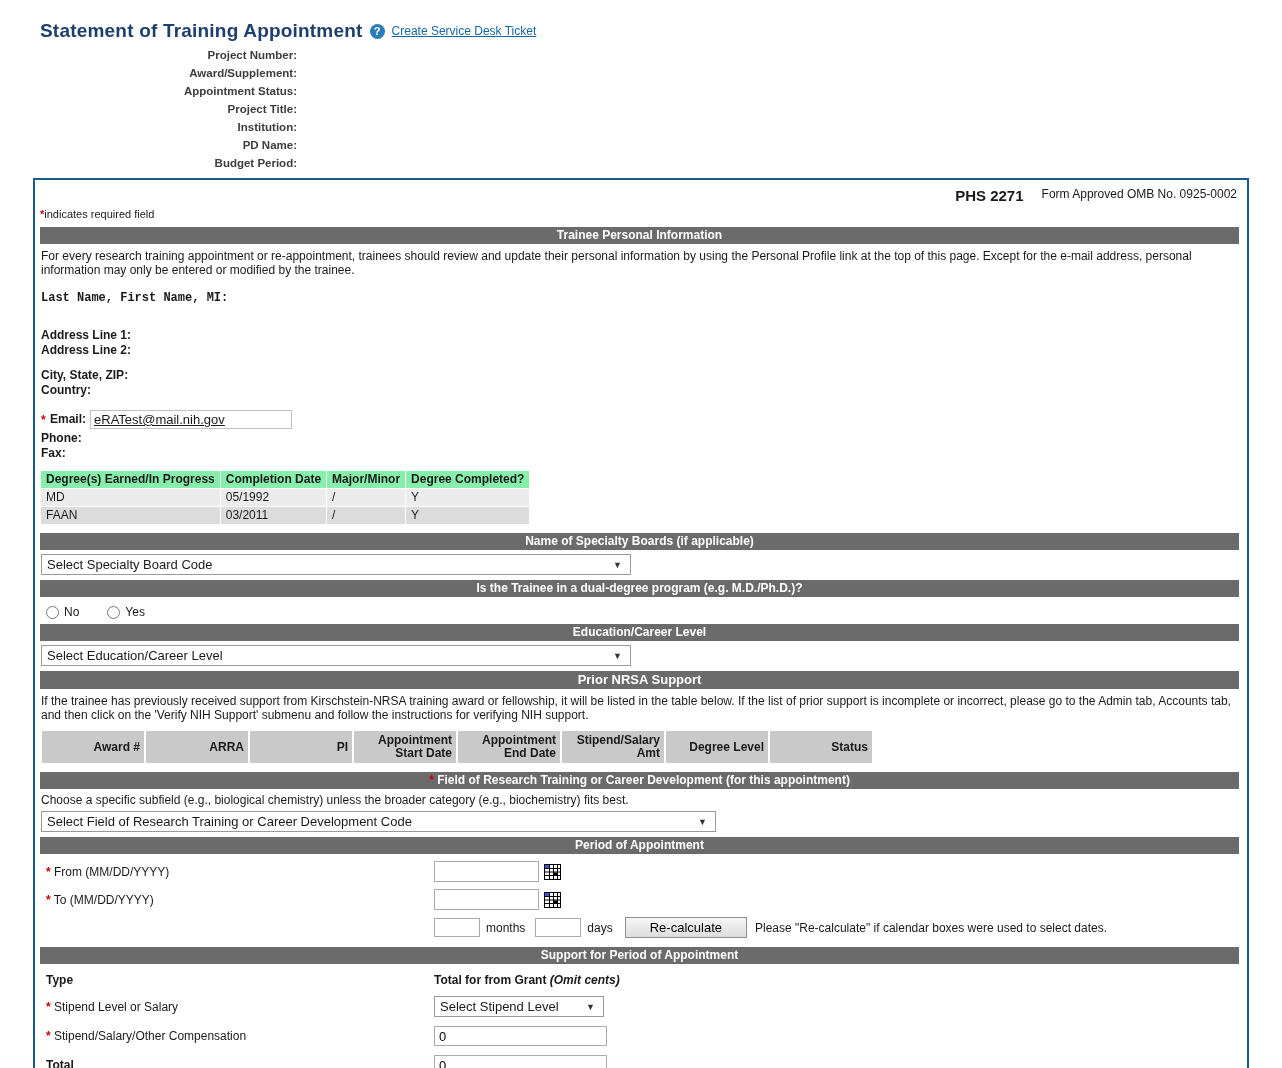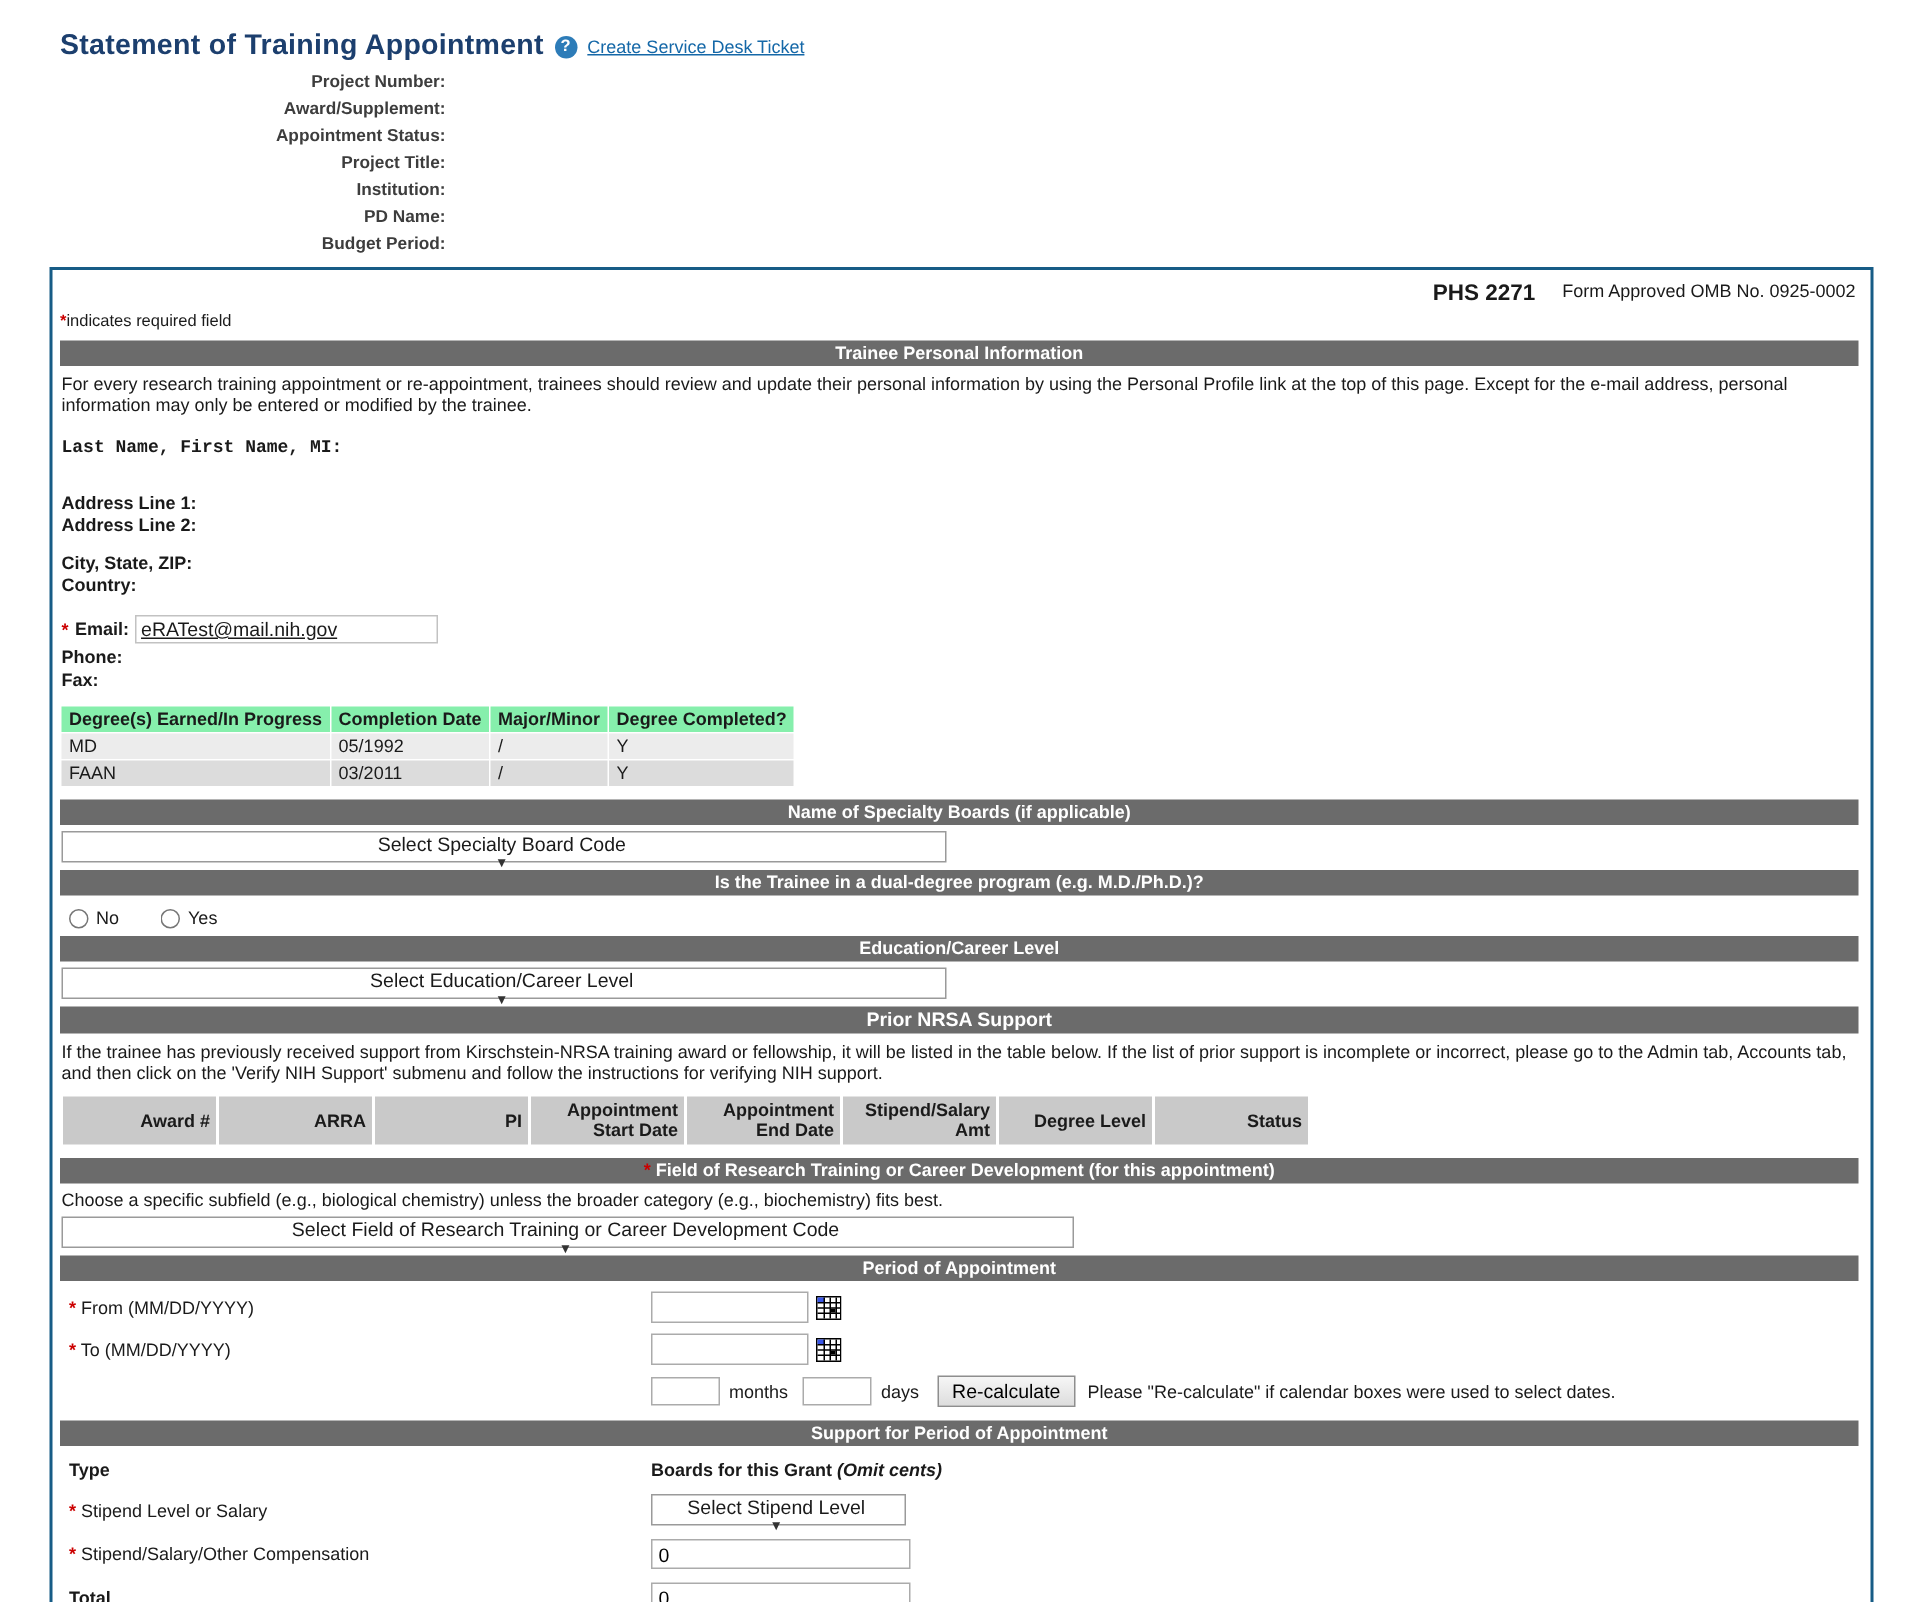--- a/index.html
+++ b/index.html
@@ -73,21 +73,21 @@
   .prior-table th {
     background: #c9c9c9; font-weight: bold; font-size: 12px;
     width: 102px; height: 32px; text-align: right; vertical-align: middle;
     padding: 1px 4px; line-height: 13px;
   }
 
   
   .fake-select {
     height: 21px; background: #fff; border: 1px solid #9a9a9a;
     display: flex; align-items: center; justify-content: space-between;
-    padding: 0 8px 0 5px; margin: 4px 0 1px 1px; cursor: pointer; flex-direction: column;
+    padding: 0 8px 0 5px; margin: 4px 0 1px 1px; cursor: pointer;
   }
   .fake-select .sel-text { font-size: 13px; color: #1a1a1a; white-space: nowrap; }
   .fake-select .sel-arrow { font-size: 9px; color: #333; }
   .w590 { width: 590px; } .w675 { width: 675px; } .w170 { width: 170px; }
 
   
   .radio-row { display: flex; align-items: center; margin: 8px 0 4px 6px; gap: 28px; }
   .radio-opt { display: flex; align-items: center; gap: 5px; font-size: 12px; }
   .radio-opt input { margin: 0; }
 
@@ -100,21 +100,21 @@
   }
   .cal-icon { margin-left: 5px; display: inline-flex; cursor: pointer; }
   .small-input {
     width: 46px; height: 19px; border: 1px solid #ababab;
     font-family: "Liberation Sans", sans-serif; font-size: 13px; padding: 0 3px;
   }
   .inline-label { font-size: 12px; margin: 0 10px 0 6px; }
   .recalc-btn {
     font-family: "Liberation Sans", sans-serif; font-size: 13px;
     background: linear-gradient(#f6f6f6, #dddddd);
-    border: 1px solid #8e8e8e; padding: 2px 9px; margin: 0 8px 0 2px; cursor: pointer;
+    border: 1px solid #8e8e8e; padding: 2px 24px; margin: 0 8px 0 2px; cursor: pointer;
   }
   .recalc-note { font-size: 12px; }
 
   
   .support-row { display: flex; align-items: center; margin-top: 9px; }
   .support-label { width: 394px; font-size: 12px; padding-left: 6px; }
   .support-label.bold, .grant-header { font-weight: bold; }
   .grant-header { font-size: 12px; }
   .grant-header .italic { font-style: italic; }
   .money-input {
@@ -279,21 +279,21 @@
     <input class="small-input" type="text" style="">
     <span class="inline-label">days</span>
     <button class="recalc-btn">Re-calculate</button>
     <span class="recalc-note">Please "Re-calculate" if calendar boxes were used to select dates.</span>
   </div>
 
   <div class="section-bar" style="margin-top:9px;">Support for Period of Appointment</div>
 
   <div class="support-row">
     <span class="support-label bold">Type</span>
-    <span class="grant-header"><span>Boards for this Grant </span><span class="italic">(Omit cents)</span></span>
+    <span class="grant-header"><span>Total for from Grant </span><span class="italic">(Omit cents)</span></span>
   </div>
 
   <div class="support-row">
     <span class="support-label"><span class="req">*</span> <span>Stipend Level or Salary</span></span>
     <div class="fake-select w170" style="margin:0;">
       <span class="sel-text">Select Stipend Level</span>
       <span class="sel-arrow">▼</span>
     </div>
   </div>
 

